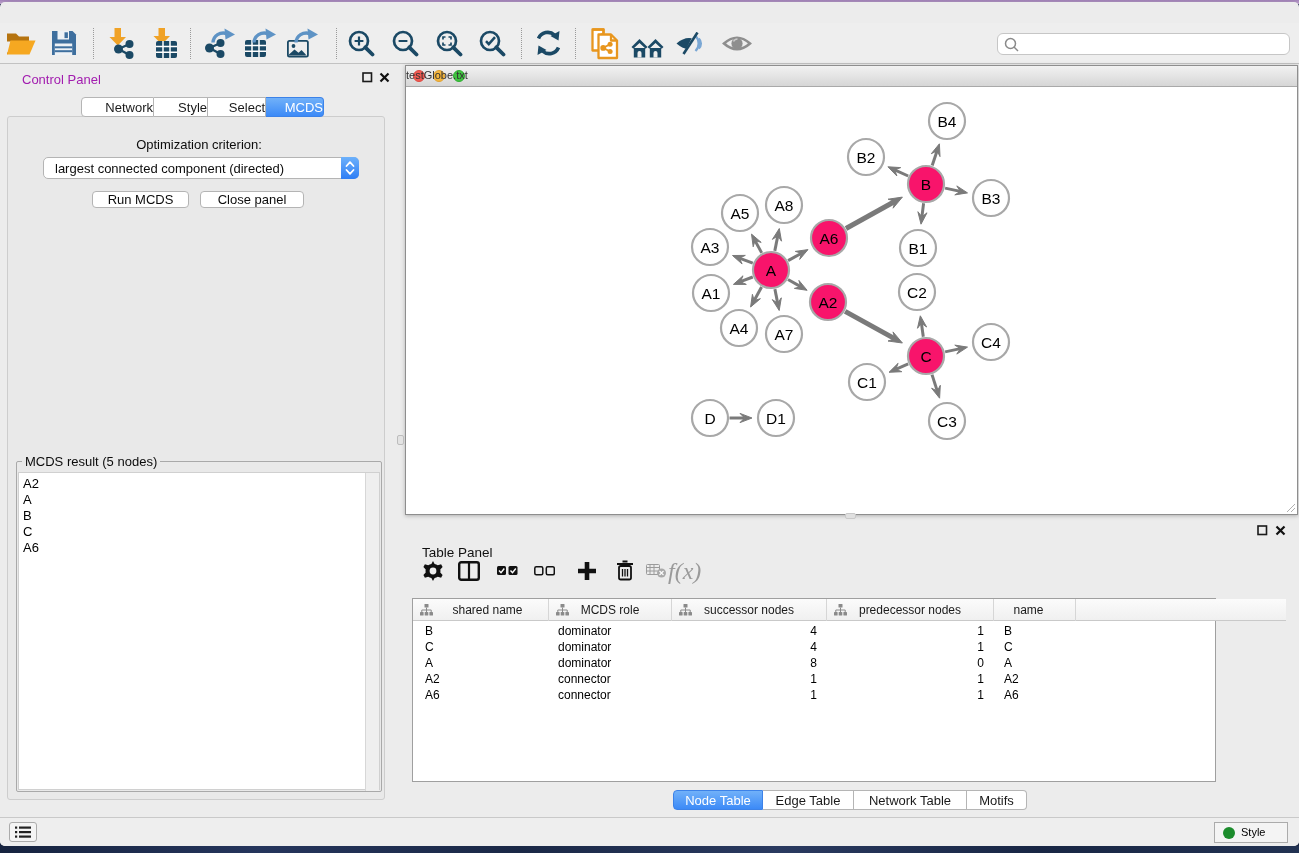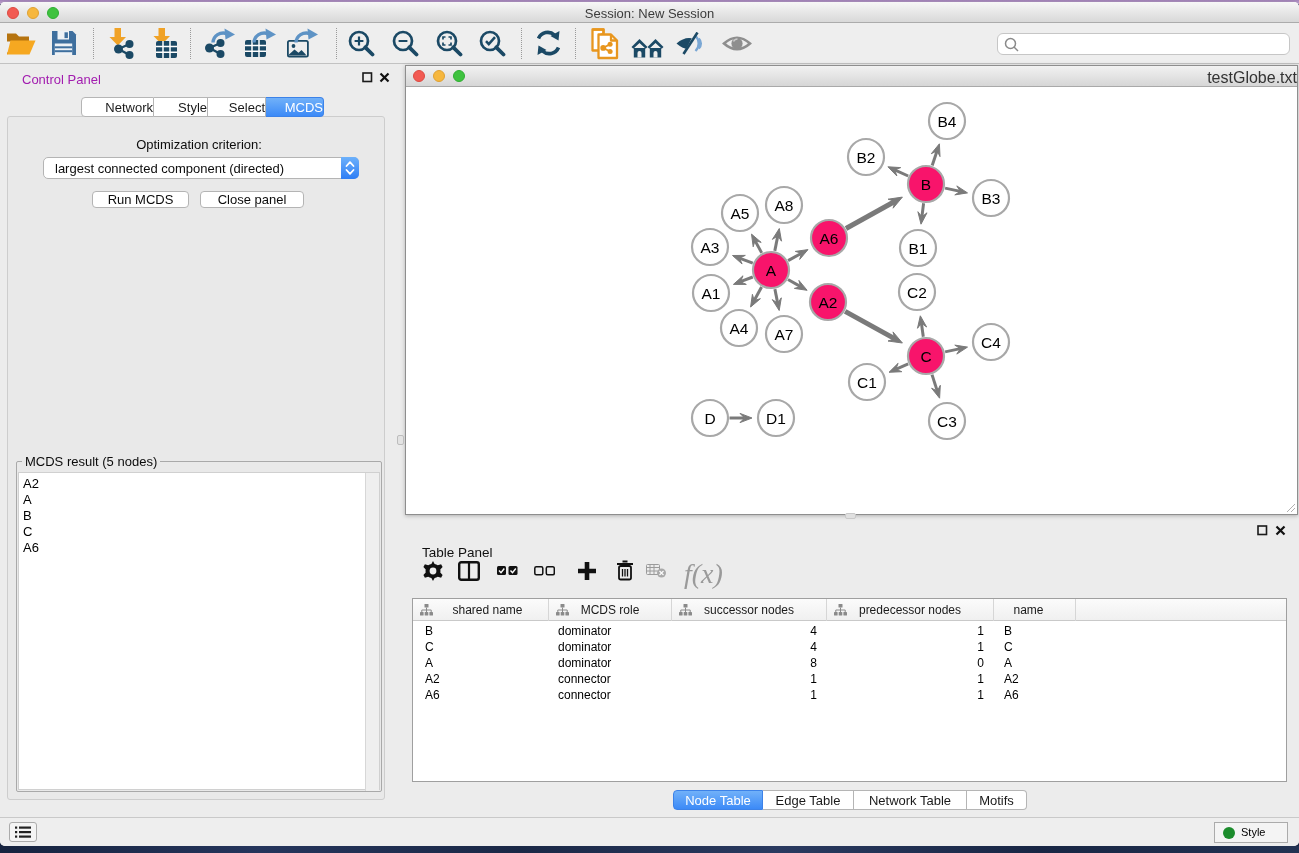--- a/index.html
+++ b/index.html
@@ -28,48 +28,42 @@
 #dropstep { position:absolute; right:-1px; top:-1px; width:18px; height:22px; border-radius:0 5px 5px 0; background:linear-gradient(#6db1fb,#2e7ef5); }
 .pbtn { position:absolute; top:127px; height:17px; background:#fff; border:1px solid #b4b4b4; border-radius:4px; font-size:13px; color:#0c0c0c; text-align:center; line-height:15px; }
 #groupbox { position:absolute; left:13px; top:397px; width:366px; height:331px; border:1px solid #a9a9a9; border-radius:2px; }
 #grouplabel { position:absolute; left:5px; top:-8px; background:#e9e9e9; padding:0 3px; font-size:13px; color:#0c0c0c; }
 #mcdslist { position:absolute; left:1px; top:10px; width:362px; height:318px; background:#fff; border:1px solid #d0d0d0; }
 #mcdslist .li { position:absolute; left:4px; font-size:13px; color:#000; }
 #mcdsscroll { position:absolute; right:0; top:0; width:14px; height:318px; background:#efefef; border-left:1px solid #d7d7d7; }
 
 #netwin { position:absolute; left:405px; top:63px; width:893px; height:450px; background:#fff; border:1px solid #8e8e8e; box-shadow:0 1px 4px rgba(0,0,0,.25); }
 #nettitle { position:absolute; left:0; top:0; width:100%; height:21px; background:linear-gradient(#f2f2f2,#d6d6d6); border-bottom:1px solid #a9a9a9; }
-#nettitle .title { position:absolute; width:100%; text-align:right; top:3px; font-size:16px; color:#333; }
+#nettitle .title { position:absolute; width:100%; text-align:left; top:3px; font-size:11px; color:#333; }
 #netcanvas { position:absolute; left:0; top:22px; }
 
 #tpanel { position:absolute; left:398px; top:518px; width:901px; height:292px; }
 #tpanel .ptitle { position:absolute; left:24px; top:5px; font-size:13.5px; color:#111;margin-top:21px; }
 #ttoolbar { position:absolute; left:14px; top:40px; height:30px; }
-#tablebox { position:absolute; left:14px; top:78px; width:875px; height:184px; background:#fff; border:1px solid #9f9f9f; }
+#tablebox { position:absolute; left:14px; top:78px; width:804px; height:184px; background:#fff; border:1px solid #9f9f9f; }
 #thead { position:absolute; left:0; top:0; width:873px; height:22px; background:linear-gradient(#fbfbfb,#f0f0f0); border-bottom:1px solid #c9c9c9; font-size:12px; color:#1a1a1a; }
 .thcell { position:absolute; top:0; height:22px; border-right:1px solid #d6d6d6; }
 .thcell span { position:absolute; width:100%; text-align:center; top:4px; }
 .trow { position:absolute; font-size:12px; color:#000; height:16px; }
 
 #btabs { position:absolute; left:673px; top:788px; height:21px; }
 
 #statusbar { position:absolute; left:0; top:815px; width:100%; height:29px; background:#eeeeee; border-top:1px solid #c9c9c9; }
 #listbtn { position:absolute; left:9px; top:4px; width:28px; height:20px; background:#f4f4f4; border:1px solid #ababab; border-radius:3px; }
 #membtn { position:absolute; right:11px; top:4px; width:74px; height:21px; background:#f4f4f4; border:1px solid #ababab; font-size:11px; color:#000; }
 .grip { position:absolute; background:#c9c9c9; }
 </style></head>
 <body>
 <div id="wall-top"></div>
 <div id="app">
-  <div id="titlebar">
-    <div class="tl" style="left:7px;background:#f25a52;border:1px solid #dc4a42;"></div>
-    <div class="tl" style="left:27px;background:#f6b73e;border:1px solid #dfa133;"></div>
-    <div class="tl" style="left:47px;background:#3fc23f;border:1px solid #2fae33;"></div>
-    <div class="title">Session: New Session</div>
-  </div>
   <div id="toolbar">
 <div class="tbsep" style="left:93px"></div>
       <div class="tbsep" style="left:190px"></div>
       <div class="tbsep" style="left:336px"></div>
       <div class="tbsep" style="left:521px"></div>
       <div class="tbsep" style="left:575px"></div>
 <svg class="tbi" style="left:5px;top:7px" width="31" height="26" viewBox="0 0 31 26">
         <path d="M2 3.5 h9 l3 3 h10 v5 h-22 z" fill="#b5730f"></path>
 <path d="M2 3.5 v19 h2.5 l-2.5 2 z" fill="#b5730f"></path>
 <path d="M5.5 10.5 h25 l-6 14 h-22.5 z" fill="#f6a821"></path>
@@ -394,21 +388,21 @@
           <path d="M6.5 9 v7.5 M9 9 v7.5 M11.5 9 v7.5" stroke="#111" stroke-width="1.3"></path>
         </svg>
 <svg style="position:absolute;left:234px;top:4px" width="20" height="14" viewBox="0 0 20 14">
           <g opacity="0.8">
             <rect x="0.5" y="0.5" width="13" height="10" rx="1" fill="none" stroke="#888" stroke-width="1"></rect>
             <path d="M0.5 3.5 h13 M0.5 7 h13 M4 0.5 v10 M8 0.5 v10" stroke="#888" stroke-width="1"></path>
             <circle cx="15.5" cy="9" r="4.5" fill="#999"></circle>
             <path d="M13.5 7 l4 4 m0 -4 l-4 4" stroke="#fff" stroke-width="1.2"></path>
           </g>
         </svg>
-<div style="position:absolute;left:272px;top:-2px;font-family:'Liberation Serif',serif;font-style:italic;font-size:28px;color:#9a9a9a;text-align:right;"><i>f</i>(<i>x</i>)</div>
+<div style="position:absolute;left:256px;top:-2px;font-family:'Liberation Serif',serif;font-style:italic;font-size:24px;color:#9a9a9a;text-align:right;"><i>f</i>(<i>x</i>)</div>
     </div>
     <div id="tablebox">
       <div id="thead">
         <div class="thcell" style="left:0px;width:136px;">
             <span style="position:absolute;left:7px;top:5px;width:13px;"><svg width="13" height="12" viewBox="0 0 13 12">
                 <g fill="#8a8a8a">
                   <rect x="4.5" y="0" width="4" height="3.6" rx="0.6"></rect>
                   <rect x="0" y="8" width="3.6" height="3.6" rx="0.6"></rect>
                   <rect x="4.7" y="8" width="3.6" height="3.6" rx="0.6"></rect>
                   <rect x="9.4" y="8" width="3.6" height="3.6" rx="0.6"></rect>

